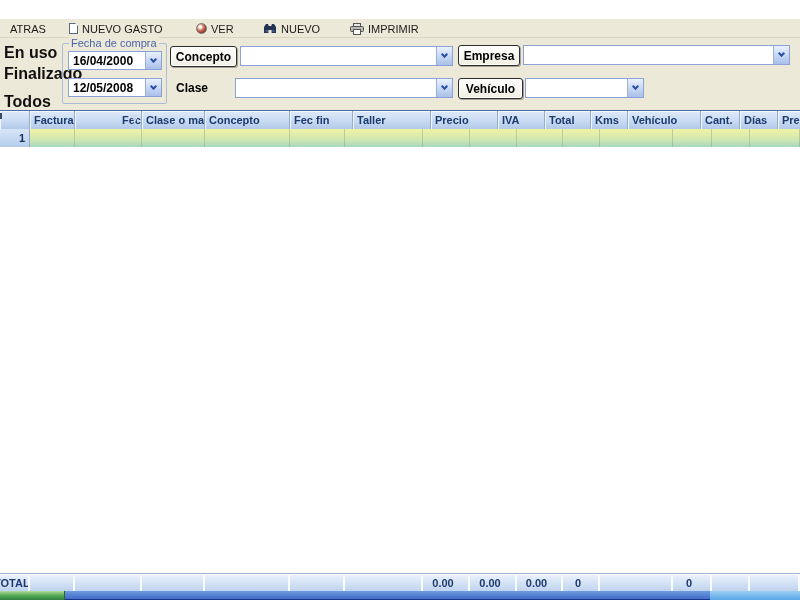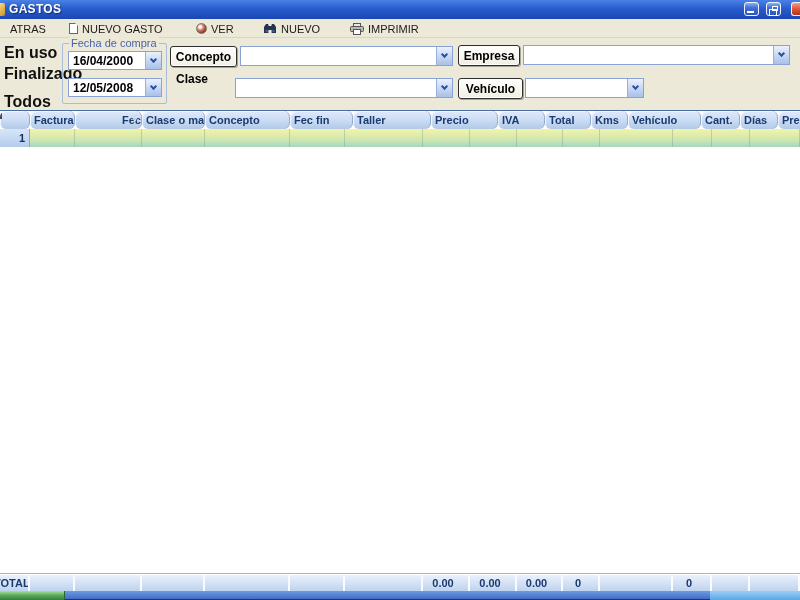--- a/index.html
+++ b/index.html
@@ -52,21 +52,21 @@
     background:linear-gradient(180deg,#ffffff,#f1eee2); border:1px solid #2e2e2e; border-radius:3px;
     box-shadow: inset 0 0 0 1px #fdfdfd, 1px 1px 0 #a8a495; font-size:12px; font-weight:bold; color:#000; white-space:nowrap; }
   .plain-label { position:absolute; font-size:12px; font-weight:bold; color:#000; white-space:nowrap; }
 
   
   .grid-header { position:absolute; left:0; top:110px; width:800px; height:19px; display:flex;
     border-top:1px solid #4a6da8; }
   .gh-cell { flex:0 0 auto; height:100%; position:relative; font-size:11px; font-weight:bold;
     color:var(--header-text,#1b3a70); padding:3px 0 0 4px; white-space:nowrap; overflow:hidden;
     background:linear-gradient(180deg,var(--header-top,#dfeafb),#c9dbf2 55%,var(--header-bottom,#b2c9e8));
-    border-right:1px solid #93abd0; box-shadow: inset 1px 1px 0 #f2f7ff; border-radius: 6px; }
+    border-right:1px solid #93abd0; box-shadow: inset 1px 1px 0 #f2f7ff; }
   .sort-glyph { position:absolute; right:3px; top:3px; font-size:8px; color:#edf2fb; text-shadow:0 0 1px #7d95bd; }
   .corner-mark { position:absolute; left:0px; top:2px; width:2px; height:6px; background:#3a4a60; }
 
   .grid-row { position:absolute; left:0; top:129px; width:800px; height:18px; display:flex; }
   .gr-cell { flex:0 0 auto; height:100%; font-size:11px; font-weight:bold; color:#15305e;
     text-align:right; padding:3px 4px 0 0; white-space:nowrap; overflow:hidden;
     background:linear-gradient(180deg,var(--row-top,#f2f4a6),#d3e7b0 55%,var(--row-bottom,#a6d9be));
     border-right:1px solid rgba(125,155,135,.38); }
   .gr-cell.rownum { background:linear-gradient(180deg,#d8e5f7,var(--rownum-bg,#c6d9f2) 50%,#b4cbea);
     border-right:1px solid #8fa8cc; }
@@ -87,31 +87,20 @@
   .hthumb { position:absolute; left:0; top:0; width:65px; height:9px;
     background:linear-gradient(180deg,#b0dca0,var(--scroll-thumb,#57aa55) 50%,#2f8040); border-right:1px solid #27652f; }
   .htrack2 { position:absolute; left:710px; top:0; width:90px; height:9px;
     background:linear-gradient(180deg,#9ccdf2,var(--scroll-track-light,#58a8e8)); }
 </style>
 </head>
 <body>
 
 <div class="window">
 
-  <div class="titlebar">
-    <div class="app-icon"></div>
-    <span class="title-text">GASTOS</span>
-    <div class="winbtn minb">
-        <span></span>
-      </div>
-    <div class="winbtn maxb">
-        <span></span>
-      </div>
-    <div class="winbtn closeb"></div>
-  </div>
 
   <div class="toolbar">
     <div class="tb-item" style="left:10px">
       <span>ATRAS</span>
     </div>
     <div class="tb-item" style="left:69px">
       <span class="doc-icon"></span>
       <span>NUEVO GASTO</span>
     </div>
     <div class="tb-item" style="left:196px">
@@ -166,21 +155,21 @@
     </div>
 
     <div class="xbtn" style="left:458px; top:7px; width:62px; height:21px">Empresa</div>
     <div class="combo" style="left:523px; top:7px; width:267px; height:20px">
       <div class="val"></div>
       <div class="cbtn">
           <span class="chev"></span>
         </div>
     </div>
 
-    <span class="plain-label" style="left:176px; top:34px">Clase</span>
+    <span class="plain-label" style="left:176px; top:43px">Clase</span>
     <div class="combo" style="left:235px; top:40px; width:218px; height:20px">
       <div class="val"></div>
       <div class="cbtn">
           <span class="chev"></span>
         </div>
     </div>
 
     <div class="xbtn" style="left:458px; top:40px; width:65px; height:21px">Vehículo</div>
     <div class="combo" style="left:525px; top:40px; width:119px; height:20px">
       <div class="val"></div>

